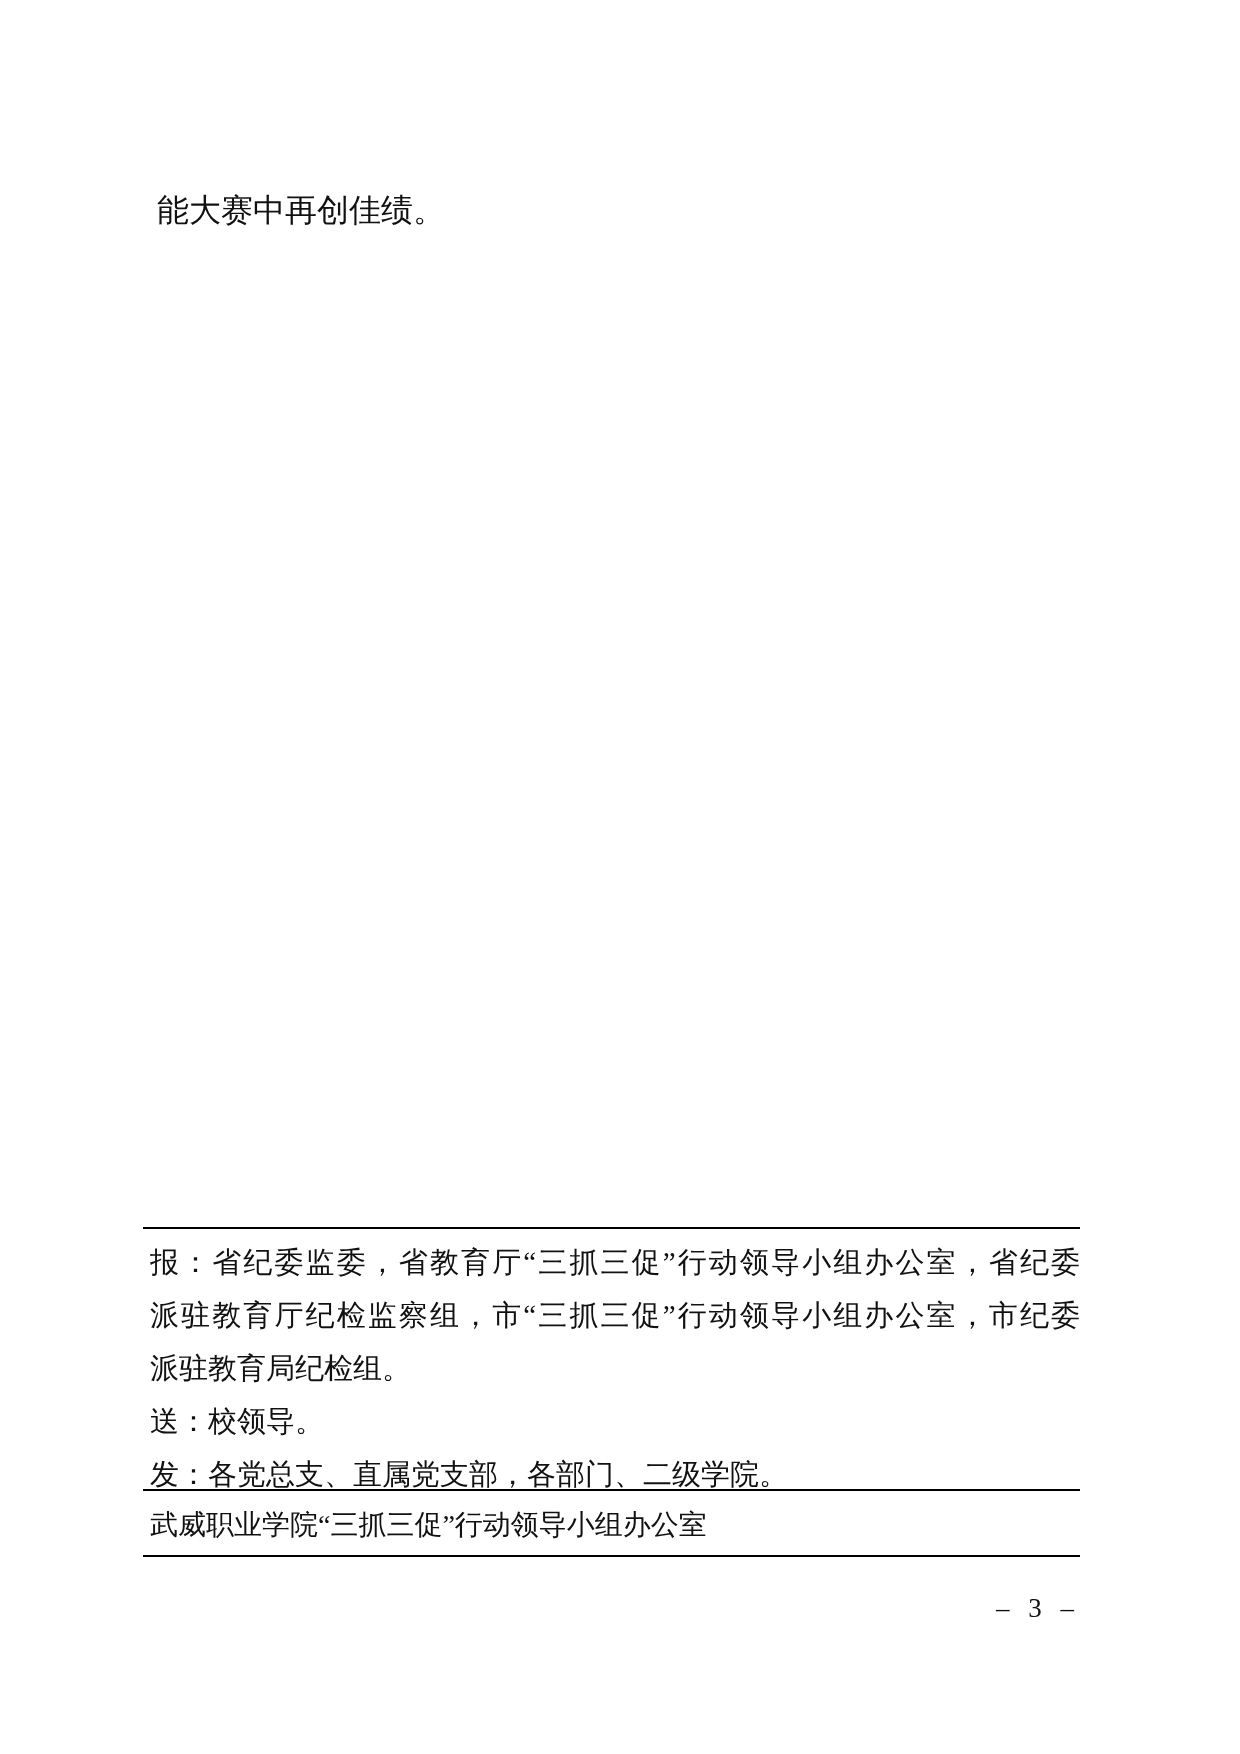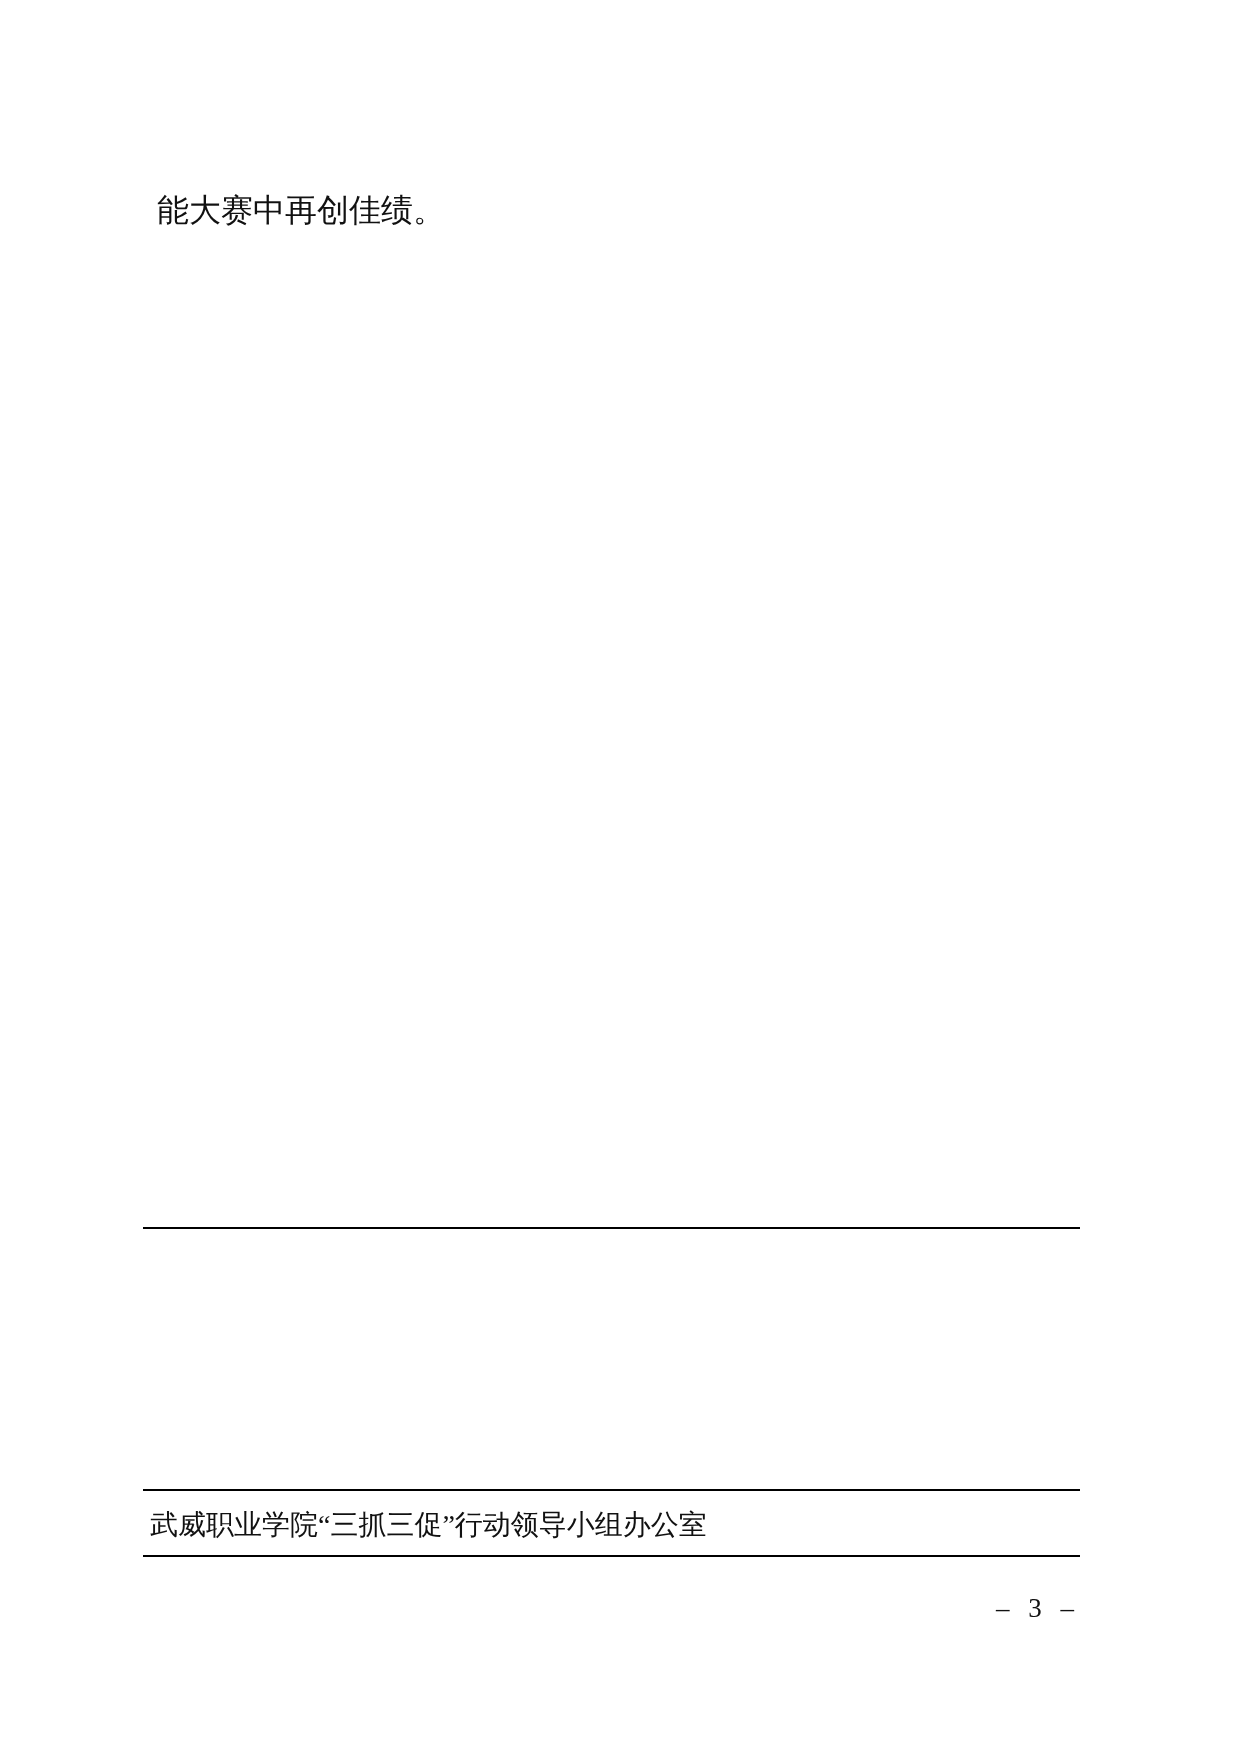--- a/index.html
+++ b/index.html
@@ -85,20 +85,27 @@
 </style>
 </head>
 <body>
 
 <div class="page">
 
   <p class="body-text">能大赛中再创佳绩。</p>
 
   <div class="rule rule-top"></div>
 
+  <div class="colophon-lines">
+    <div class="dist-line justify">报：省纪委监委，省教育厅“三抓三促”行动领导小组办公室，省纪委</div>
+    <div class="dist-line justify">派驻教育厅纪检监察组，市“三抓三促”行动领导小组办公室，市纪委</div>
+    <div class="dist-line">派驻教育局纪检组。</div>
+    <div class="dist-line">送：校领导。</div>
+    <div class="dist-line">发：各党总支、直属党支部，各部门、二级学院。</div>
+  </div>
 
   <div class="rule rule-mid"></div>
 
   <div class="issuer-row">
     <span>武威职业学院“三抓三促”行动领导小组办公室</span>
   </div>
 
   <div class="rule rule-bottom"></div>
 
   <div class="page-number">– 3 –</div>

